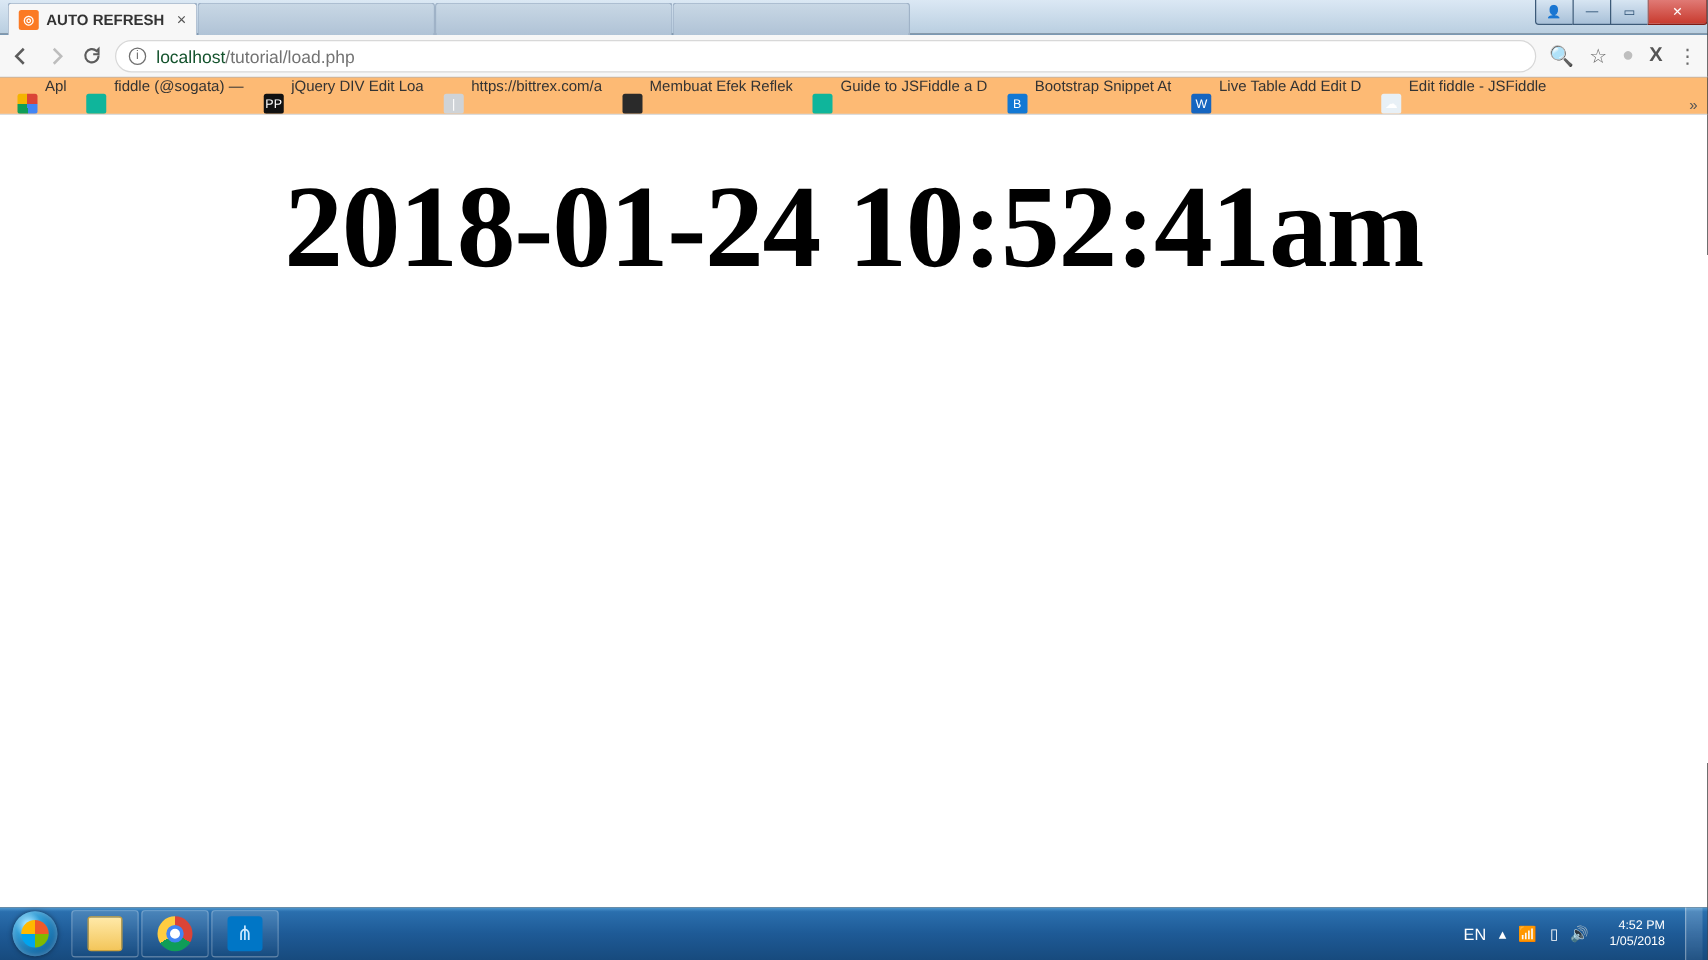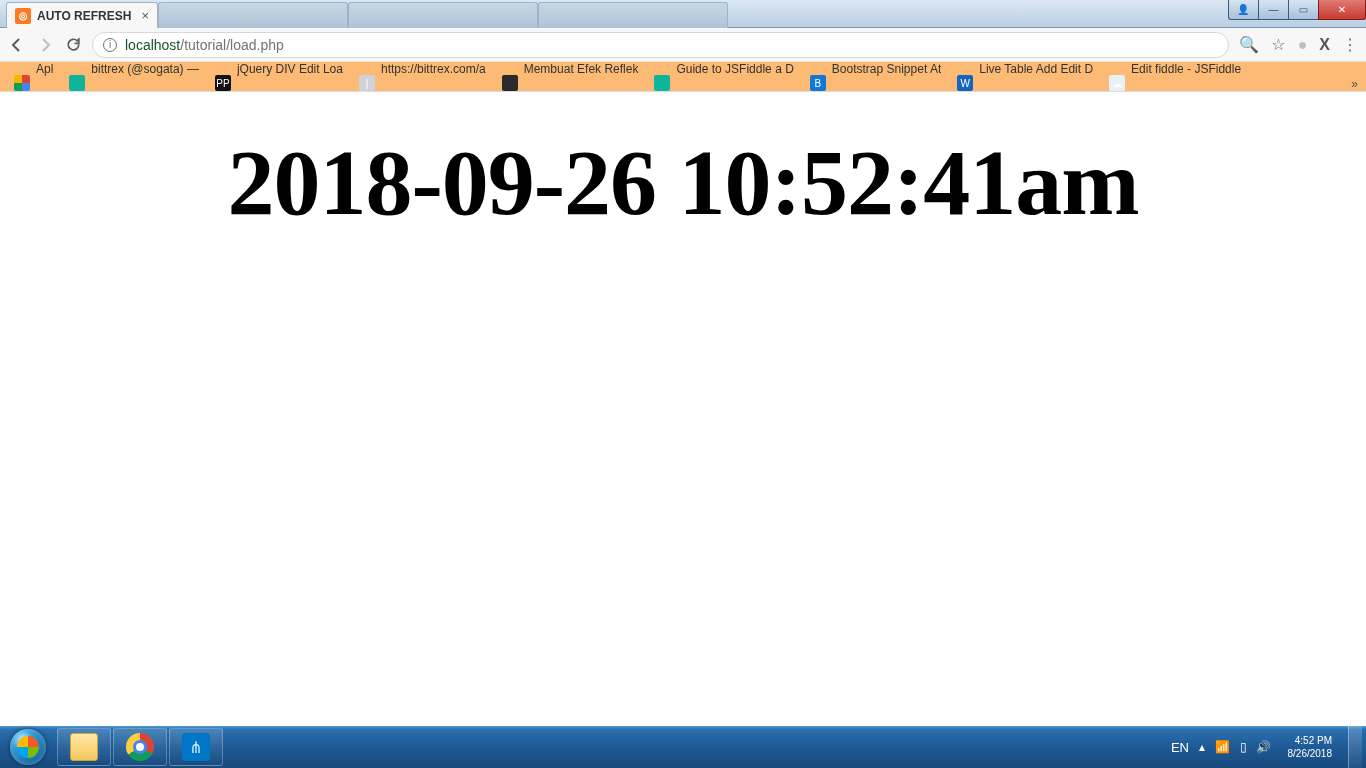--- a/index.html
+++ b/index.html
@@ -128,21 +128,21 @@
   </div>
 </div>
 
 <div class="bookmarks">
   <div class="bm bm-apps">
       <span class="bi"></span>
       <span class="lbl">Apl</span>
     </div>
   <div class="bm">
       <span class="bi bi-teal"></span>
-      <span class="lbl">bittrex (@sogata) —</span>
+      <span class="lbl">fiddle (@sogata) —</span>
     </div>
   <div class="bm">
       <span class="bi bi-black">PP</span>
       <span class="lbl">jQuery DIV Edit Loa</span>
     </div>
   <div class="bm">
       <span class="bi bi-grey">|</span>
       <span class="lbl">https://bittrex.com/a</span>
     </div>
   <div class="bm">
@@ -162,21 +162,21 @@
       <span class="lbl">Live Table Add Edit D</span>
     </div>
   <div class="bm">
       <span class="bi bi-cloud">☁</span>
       <span class="lbl">Edit fiddle - JSFiddle</span>
     </div>
   <span style="margin-left:auto;color:#555">»</span>
 </div>
 
 <div class="page">
-  <h1>2018-09-26 10:52:41am</h1>
+  <h1>2018-01-24 10:52:41am</h1>
 </div>
 
 <div class="taskbar">
   <div class="start">
       <div class="orb"></div>
     </div>
   <div class="tb-btn">
       <div class="tb-ico ico-folder"></div>
     </div>
   <div class="tb-btn">
@@ -186,17 +186,17 @@
       <div class="tb-ico ico-vscode">⋔</div>
     </div>
   <div class="tray">
     <span class="lang">EN</span>
     <span>▴</span>
     <span>📶</span>
     <span>▯</span>
     <span>🔊</span>
     <div class="clock">
       <div>4:52 PM</div>
-      <div>8/26/2018</div>
+      <div>1/05/2018</div>
     </div>
     <div class="showdesk"></div>
   </div>
 </div>
 
 </body></html>

